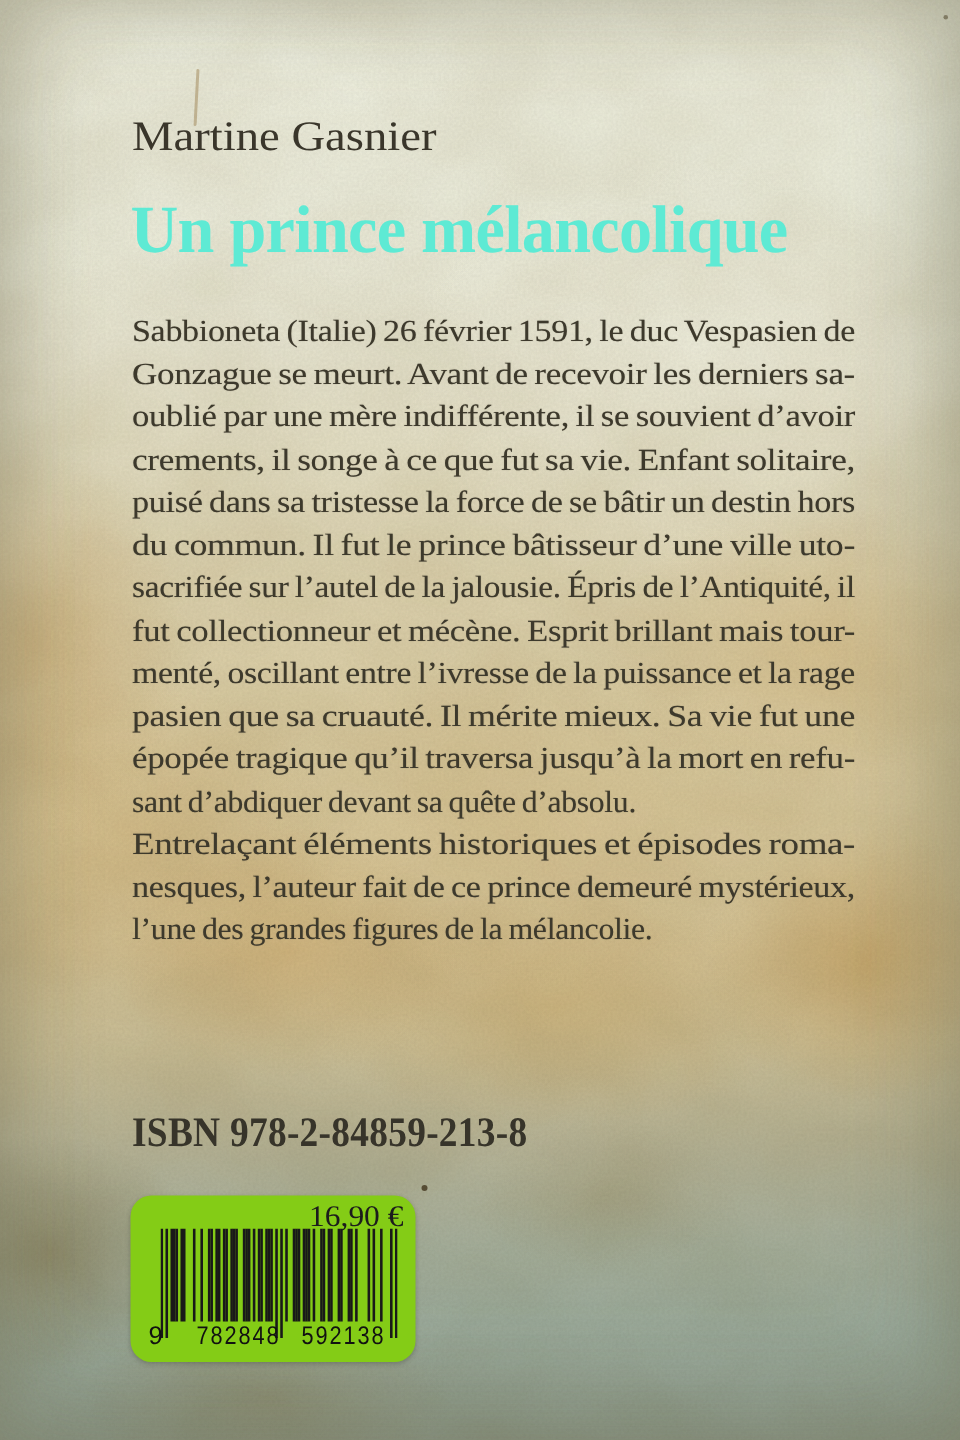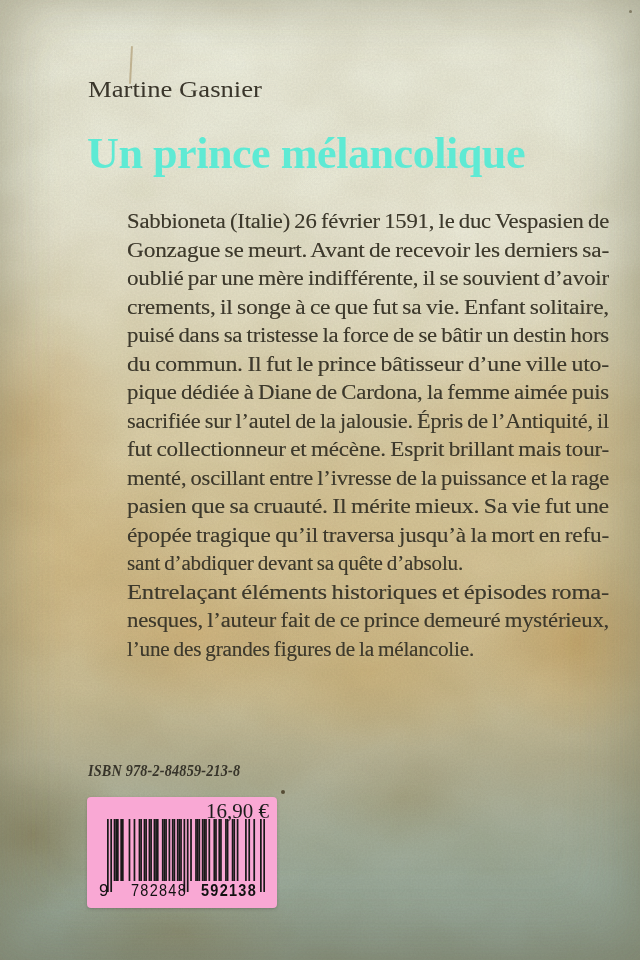--- a/index.html
+++ b/index.html
@@ -38,41 +38,41 @@
                inset 10px 0 40px rgba(130,118,85,0.18);
   }
   .scratch{position:absolute;left:130px;top:46px;width:2px;height:38px;
     background:rgba(150,122,72,0.45);transform:rotate(3deg);border-radius:1px;}
   .speck{position:absolute;border-radius:50%;background:rgba(72,60,36,0.85);}
   .speck.a{left:281px;top:790px;width:4px;height:4px;}
   .speck.b{left:629px;top:10px;width:3px;height:3px;opacity:.6;}
 
   .fit{display:inline-block;white-space:nowrap;transform-origin:left center;}
 
-  .author{position:absolute;left:88px;top:76px;font-size:24px;color:#3a362b;}
+  .author{position:absolute;left:88px;top:76px;font-size:28px;color:#3a362b;}
   .title{position:absolute;left:87px;top:127px;font-size:45px;font-weight:700;
          color:#5eead4;letter-spacing:-0.5px;}
   .synopsis{position:absolute;left:88px;top:207px;width:482px;color:#3d392c;
             font-size:20.5px;letter-spacing:-0.2px;word-spacing:-1px;
             text-shadow:0 0 0.6px rgba(61,57,44,0.45);}
-  .synopsis .line{height:28.5px;line-height:28.5px;white-space:nowrap;margin-left:39px;}
-  .isbn{position:absolute;left:88px;top:762px;font-size:16px;font-weight:700;
-        color:#37342a;letter-spacing:0.2px;font-style:italic;}
+  .synopsis .line{height:28.5px;line-height:28.5px;white-space:nowrap;}
+  .isbn{position:absolute;left:88px;top:740px;font-size:28px;font-weight:700;
+        color:#37342a;letter-spacing:0.2px;}
 
   .barcode-label{
     position:absolute;left:87px;top:797px;width:190px;height:111px;
-    background:#f9a8d4;border-radius:4px;box-shadow:0 1px 3px rgba(40,40,30,0.25);
+    background:#84cc16;border-radius:14px;box-shadow:0 1px 3px rgba(40,40,30,0.25);
   }
   .price{position:absolute;right:11px;top:3px;font-size:20px;color:#1c1c1c;}
   .bars{position:absolute;left:20px;top:22px;}
   .bc-digit{position:absolute;top:84px;font-family:"Liberation Sans","DejaVu Sans",sans-serif;
             font-size:17px;color:#111;letter-spacing:1.5px;}
   .bc-d9{left:12px;}
   .bc-g1{left:44px;}
-  .bc-g2{left:114px;font-weight:bold;}
+  .bc-g2{left:114px;}
 </style>
 </head>
 <body>
 
 <div class="cover">
 
   <div class="layer paper-base"></div>
   <div class="layer paper-stains"></div>
 
   <svg class="tex blotch" width="640" height="960" aria-hidden="true">
@@ -100,21 +100,20 @@
 
   <div class="title"><span class="fit" style="transform: scaleX(0.981);">Un prince mélancolique</span></div>
 
   <div class="synopsis">
     <div class="line"><span class="fit" style="transform: scaleX(1.1074);">Sabbioneta (Italie) 26 février 1591, le duc Vespasien de</span></div>
     <div class="line"><span class="fit" style="transform: scaleX(1.1417);">Gonzague se meurt. Avant de recevoir les derniers sa-</span></div>
     <div class="line"><span class="fit" style="transform: scaleX(1.128);">oublié par une mère indifférente, il se souvient d’avoir</span></div>
     <div class="line"><span class="fit" style="transform: scaleX(1.1451);">crements, il songe à ce que fut sa vie. Enfant solitaire,</span></div>
     <div class="line"><span class="fit" style="transform: scaleX(1.1126);">puisé dans sa tristesse la force de se bâtir un destin hors</span></div>
     <div class="line"><span class="fit" style="transform: scaleX(1.1642);">du commun. Il fut le prince bâtisseur d’une ville uto-</span></div>
-    <div class="line"><span class="fit" style="transform: scaleX(1.1143);">pique dédiée à Diane de Cardona, la femme aimée puis</span></div>
     <div class="line"><span class="fit" style="transform: scaleX(1.0864);">sacrifiée sur l’autel de la jalousie. Épris de l’Antiquité, il</span></div>
     <div class="line"><span class="fit" style="transform: scaleX(1.13);">fut collectionneur et mécène. Esprit brillant mais tour-</span></div>
     <div class="line"><span class="fit" style="transform: scaleX(1.0976);">menté, oscillant entre l’ivresse de la puissance et la rage</span></div>
     <div class="line"><span class="fit" style="transform: scaleX(1.1639);">pasien que sa cruauté. Il mérite mieux. Sa vie fut une</span></div>
     <div class="line"><span class="fit" style="transform: scaleX(1.1372);">épopée tragique qu’il traversa jusqu’à la mort en refu-</span></div>
     <div class="line"><span class="fit" style="transform: scaleX(1.0304);">sant d’abdiquer devant sa quête d’absolu.</span></div>
     <div class="line"><span class="fit" style="transform: scaleX(1.2016);">Entrelaçant éléments historiques et épisodes roma-</span></div>
     <div class="line"><span class="fit" style="transform: scaleX(1.1093);">nesques, l’auteur fait de ce prince demeuré mystérieux,</span></div>
     <div class="line"><span class="fit" style="transform: scaleX(1.0343);">l’une des grandes figures de la mélancolie.</span></div>
   </div>

